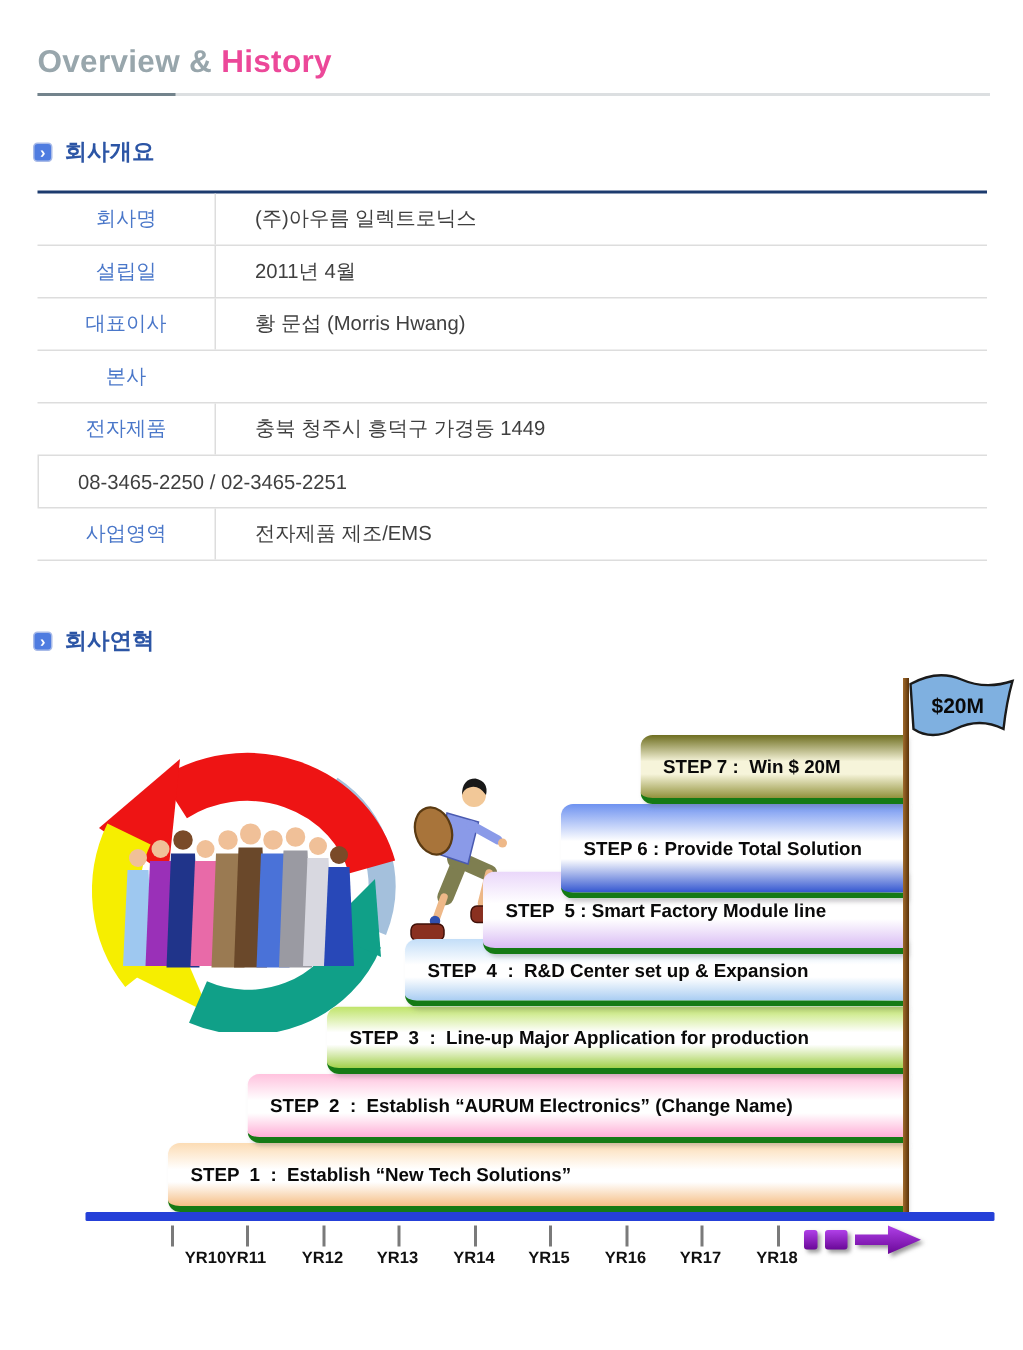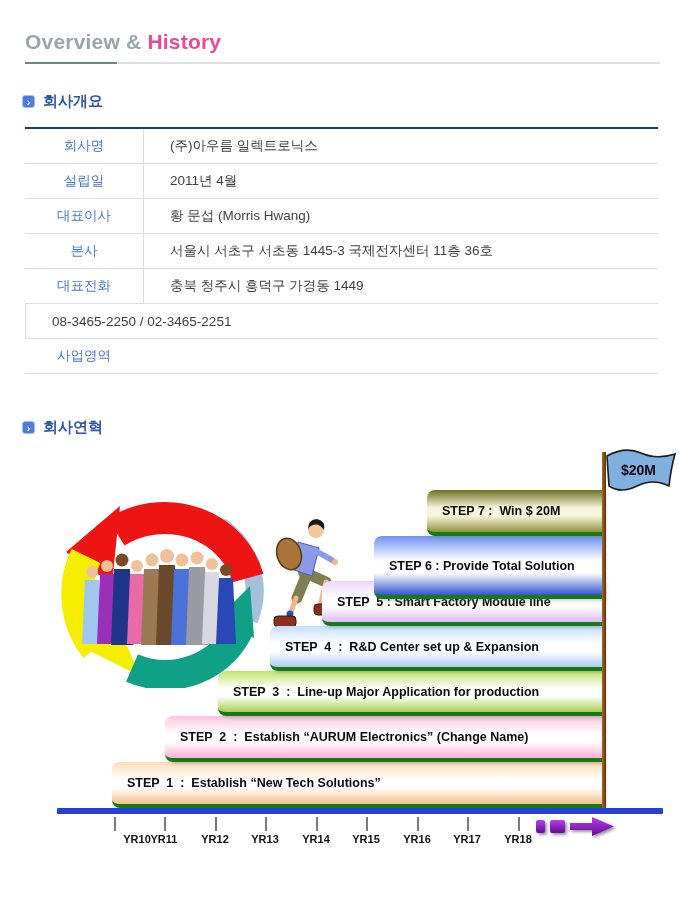--- a/index.html
+++ b/index.html
@@ -73,31 +73,31 @@
     <div class="irow">
       <div class="ilabel">설립일</div>
       <div class="ival">2011년 4월</div>
     </div>
     <div class="irow">
       <div class="ilabel">대표이사</div>
       <div class="ival">황 문섭 (Morris Hwang)</div>
     </div>
     <div class="irow">
       <div class="ilabel">본사</div>
-      <div class="ival">서울시 서초구 서초동 1445-3 국제전자센터 11층 36호</div>
-    </div>
-    <div class="irow">
-      <div class="ilabel">대표전화</div>
+    </div>
+    <div class="irow">
+      <div class="ilabel">전자제품</div>
       <div class="ival">충북 청주시 흥덕구 가경동 1449</div>
     </div>
     <div class="irow">
       <div class="ival">08-3465-2250 / 02-3465-2251</div>
     </div>
     <div class="irow">
       <div class="ilabel">사업영역</div>
+      <div class="ival">전자제품 제조/EMS</div>
     </div>
   </div>
 
   <div class="sec sec-history">
     <span class="sq">›</span>
     <span>회사연혁</span>
   </div>
 
   <div class="chart">
 
@@ -181,21 +181,21 @@
     </div>
     <div class="step" style="left: 165px; top: 276px; width: 439px; height: 46px; background: linear-gradient(rgb(255, 194, 222) 0%, rgb(255, 255, 255) 42%, rgb(255, 255, 255) 62%, rgb(255, 174, 214) 100%);">
       <span class="step-label">STEP  2  :  Establish “AURUM Electronics” (Change Name)</span>
     </div>
     <div class="step" style="left: 218px; top: 231px; width: 386px; height: 45px; background: linear-gradient(rgb(191, 228, 104) 0%, rgb(255, 255, 255) 42%, rgb(255, 255, 255) 62%, rgb(163, 208, 76) 100%);">
       <span class="step-label">STEP  3  :  Line-up Major Application for production</span>
     </div>
     <div class="step" style="left: 270px; top: 186px; width: 334px; height: 45px; background: linear-gradient(rgb(195, 222, 248) 0%, rgb(255, 255, 255) 42%, rgb(255, 255, 255) 62%, rgb(169, 205, 242) 100%);">
       <span class="step-label">STEP  4  :  R&amp;D Center set up &amp; Expansion</span>
     </div>
-    <div class="step" style="left: 322px; top: 141px; width: 282px; height: 45px; background: linear-gradient(rgb(234, 215, 250) 0%, rgb(255, 255, 255) 42%, rgb(255, 255, 255) 62%, rgb(217, 188, 244) 100%);">
+    <div class="step" style="left: 322px; top: 141px; width: 282px; height: 55px; background: linear-gradient(rgb(234, 215, 250) 0%, rgb(255, 255, 255) 42%, rgb(255, 255, 255) 62%, rgb(217, 188, 244) 100%);">
       <span class="step-label">STEP  5 : Smart Factory Module line</span>
     </div>
     <div class="step" style="left: 374px; top: 96px; width: 230px; height: 63px; background: linear-gradient(rgb(110, 146, 240) 0%, rgb(255, 255, 255) 42%, rgb(255, 255, 255) 62%, rgb(51, 86, 208) 100%);">
       <span class="step-label">STEP 6 : Provide Total Solution</span>
     </div>
     <div class="step" style="left: 427px; top: 50px; width: 177px; height: 46px; background: linear-gradient(rgb(110, 110, 32) 0%, rgb(246, 244, 218) 42%, rgb(246, 244, 218) 62%, rgb(146, 146, 60) 100%);">
       <span class="step-label">STEP 7 :  Win $ 20M</span>
     </div>
 
     <div class="pole"></div>

